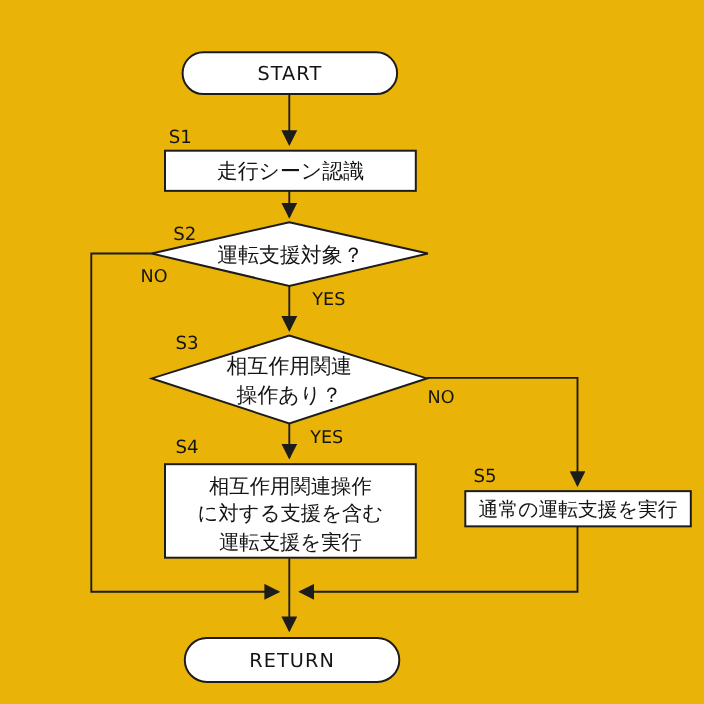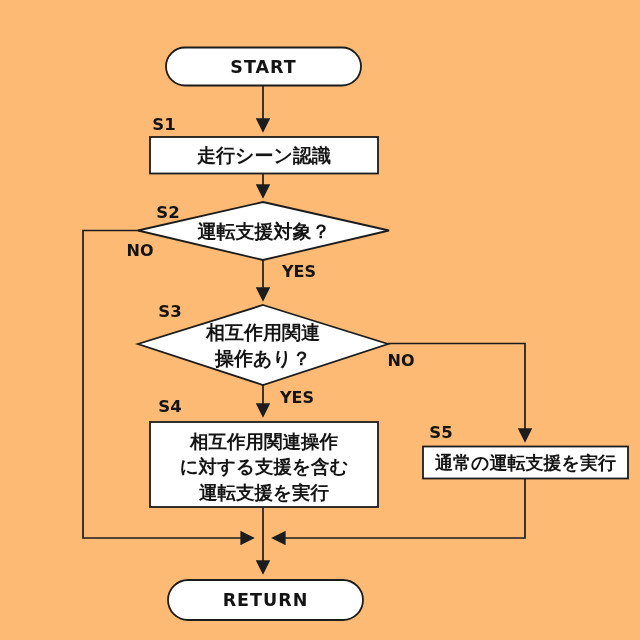--- a/index.html
+++ b/index.html
@@ -5,23 +5,22 @@
   html, body {
     margin: 0;
     padding: 0;
     background: #ffffff;
     font-family: "DejaVu Sans", "Liberation Sans", sans-serif;
   }
   .canvas {
     position: relative;
     width: 640px;
     height: 640px;
-    background: #fdba74;
+    background: #eab308;
     overflow: hidden;
-    font-weight: bold;
   }
   svg { display: block; }
   .shape {
     fill: #ffffff;
     stroke: #1c1c1c;
     stroke-width: 1.8;
   }
   .edge {
     fill: none;
     stroke: #1c1c1c;

